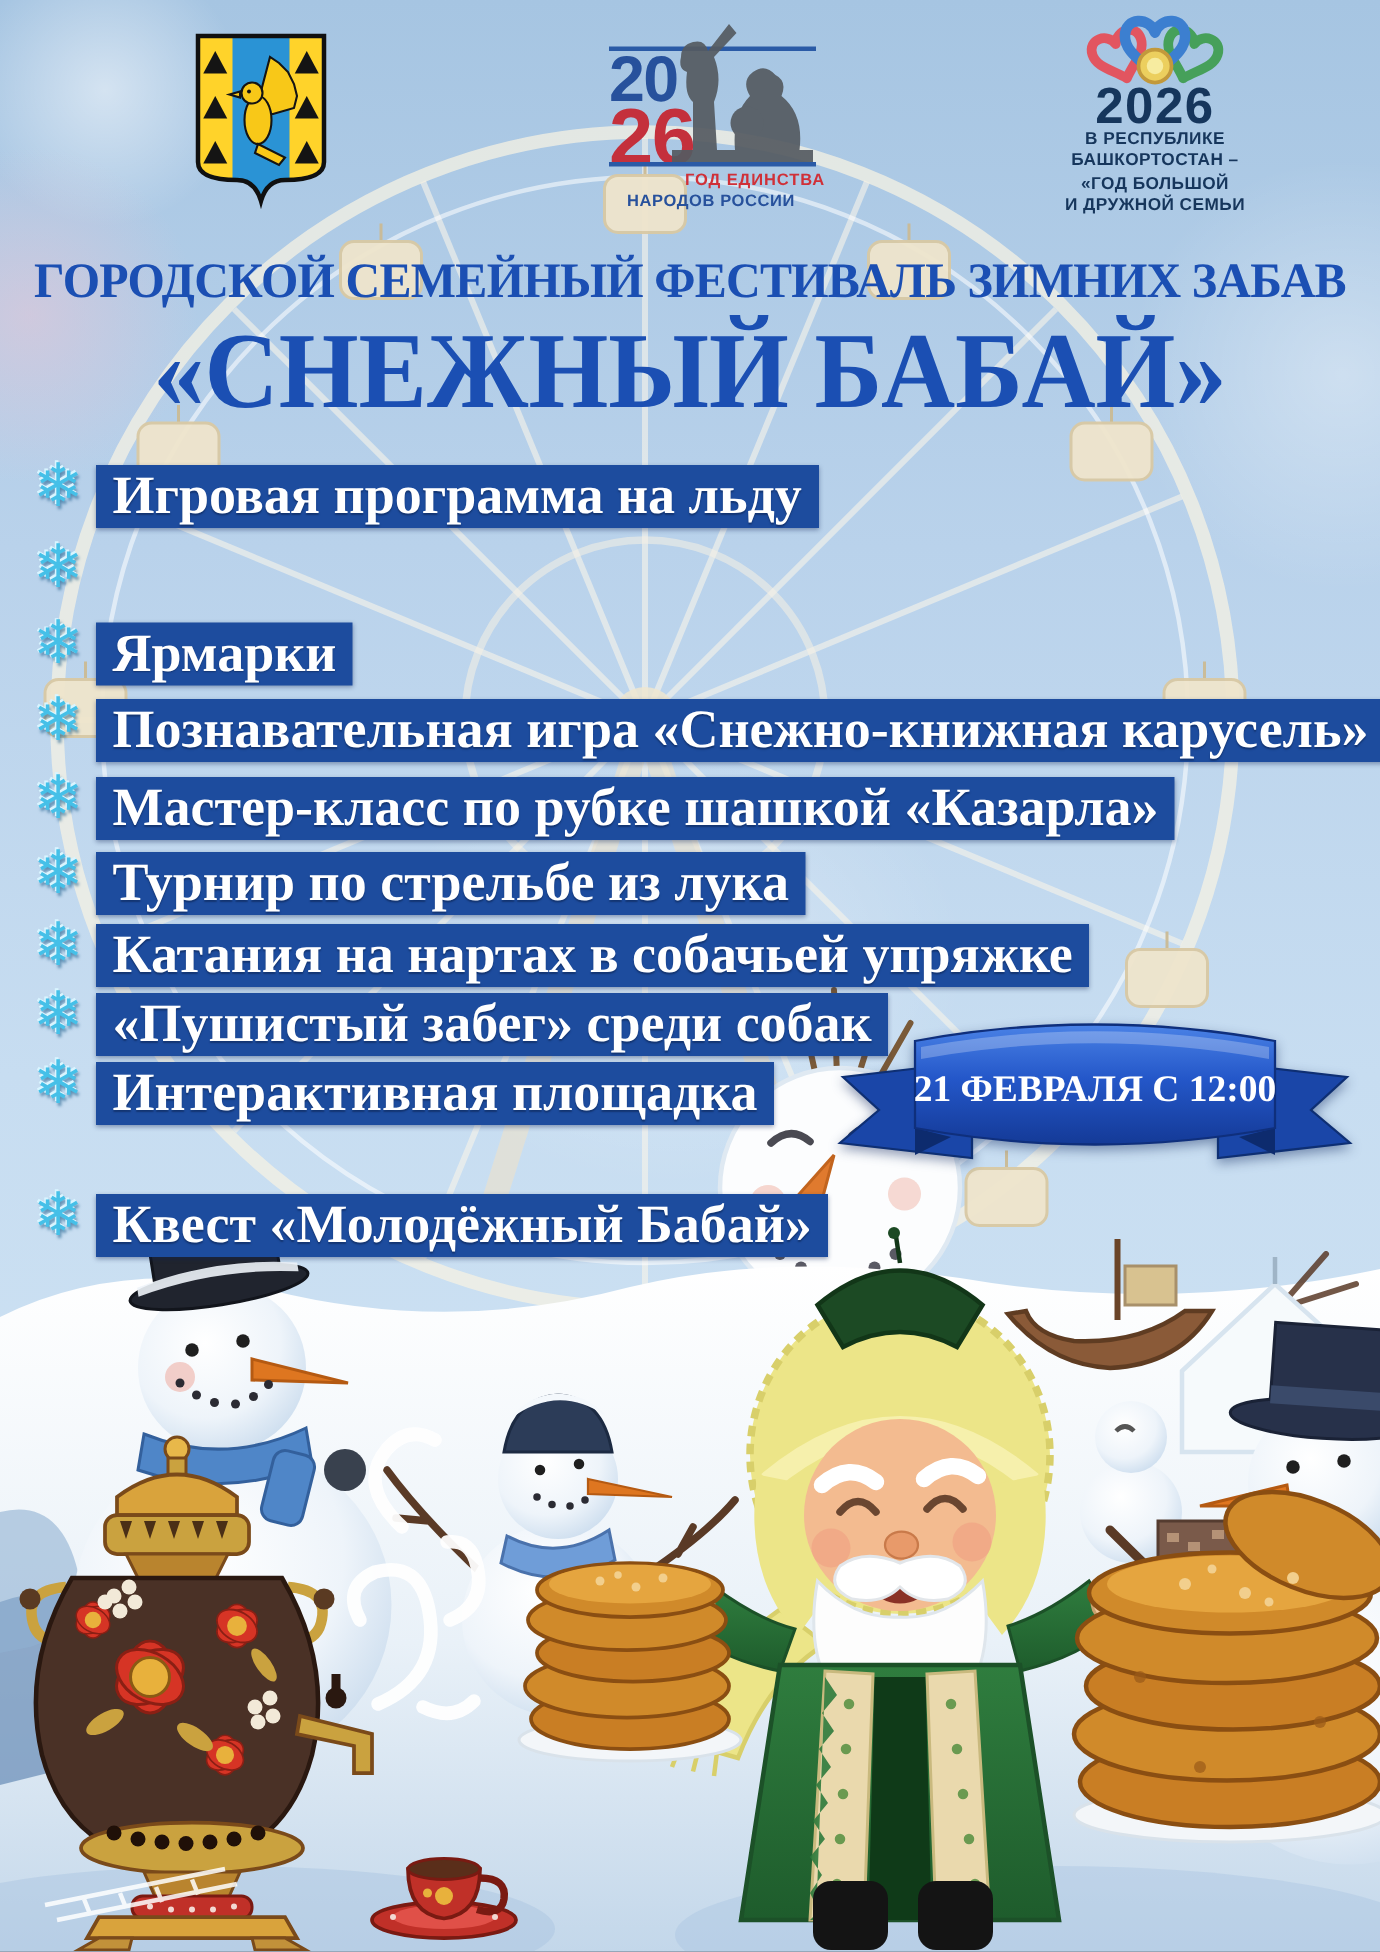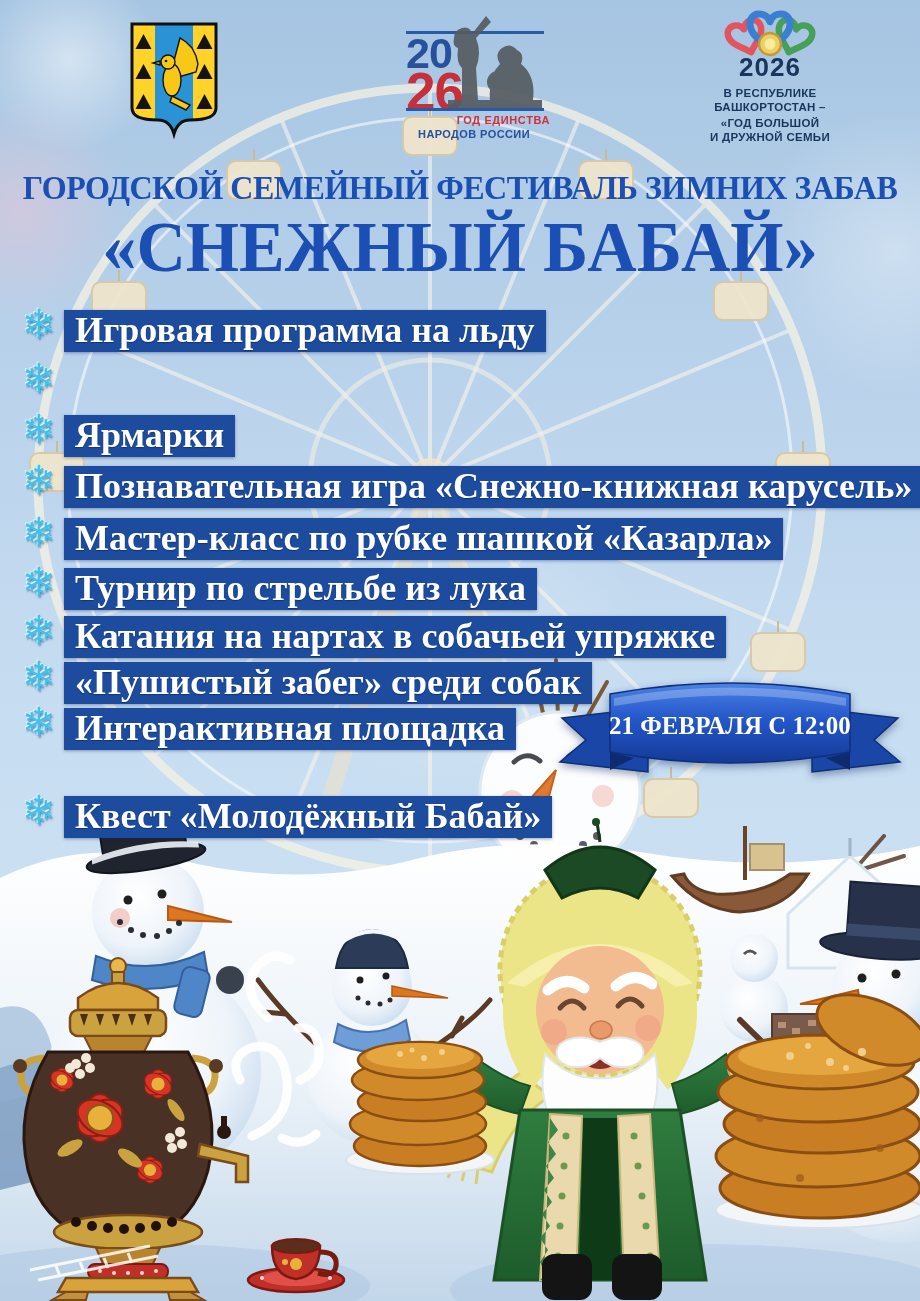--- a/index.html
+++ b/index.html
@@ -22,21 +22,21 @@
   .coat{position:absolute;left:126px;top:20px;width:96px;height:120px;}
   .unity{position:absolute;left:398px;top:8px;width:152px;height:142px;font-family:"Liberation Sans","DejaVu Sans",sans-serif;}
   .unity .rule{position:absolute;left:8px;width:138px;height:3px;background:#2a5aa6;}
   .unity .y20{position:absolute;left:8px;top:27px;font-size:43px;font-weight:800;line-height:.85;color:#27519c;letter-spacing:-1px;}
   .unity .y26{position:absolute;left:8px;top:61px;font-size:53px;font-weight:700;line-height:.85;color:#c4303c;letter-spacing:-1px;}
   .unity .monu{position:absolute;left:42px;top:0px;}
   .unity .cap1{position:absolute;left:0;top:106px;width:100%;text-align:right;font-size:11px;font-weight:800;color:#d03038;letter-spacing:.6px;}
   .unity .cap2{position:absolute;left:0;top:120px;width:100%;text-align:center;font-size:11px;font-weight:800;color:#27519c;letter-spacing:.4px;}
   .bashkir{position:absolute;left:678px;top:4px;width:184px;height:150px;font-family:"Liberation Sans","DejaVu Sans",sans-serif;color:#16365c;text-align:center;}
   .bashkir .hearts{position:absolute;left:32px;top:0px;}
-  .bashkir .year{position:absolute;left:0;top:48px;width:100%;font-size:26px;font-weight:800;letter-spacing:1px;}
+  .bashkir .year{position:absolute;left:0;top:48px;width:100%;font-size:34px;font-weight:800;letter-spacing:1px;}
   .bashkir .ln{position:absolute;left:0;width:100%;font-size:11.5px;font-weight:800;letter-spacing:.3px;line-height:1;}
   
   .title1{position:absolute;left:0;top:170px;width:920px;text-align:center;white-space:nowrap;
     font-size:33px;font-weight:bold;color:#1b4fb3;transform:scaleX(.97);letter-spacing:-.5px;}
   .title2{position:absolute;left:0;top:206px;width:920px;text-align:center;white-space:nowrap;
     font-size:72px;font-weight:bold;color:#1b4fb3;transform:scaleX(.95);}
   
   .event-row{position:absolute;left:0;width:920px;height:48px;}
   .flake{position:absolute;left:22px;top:-6px;font-size:40px;line-height:1;color:#45c0e8;
     font-family:"DejaVu Sans",sans-serif;

